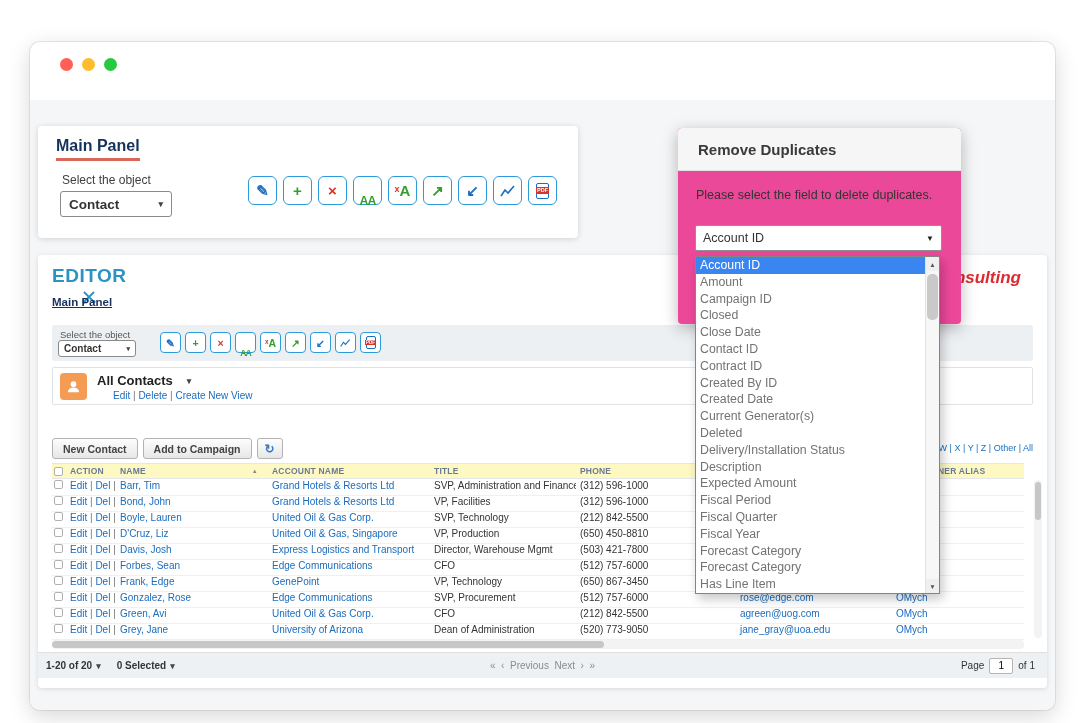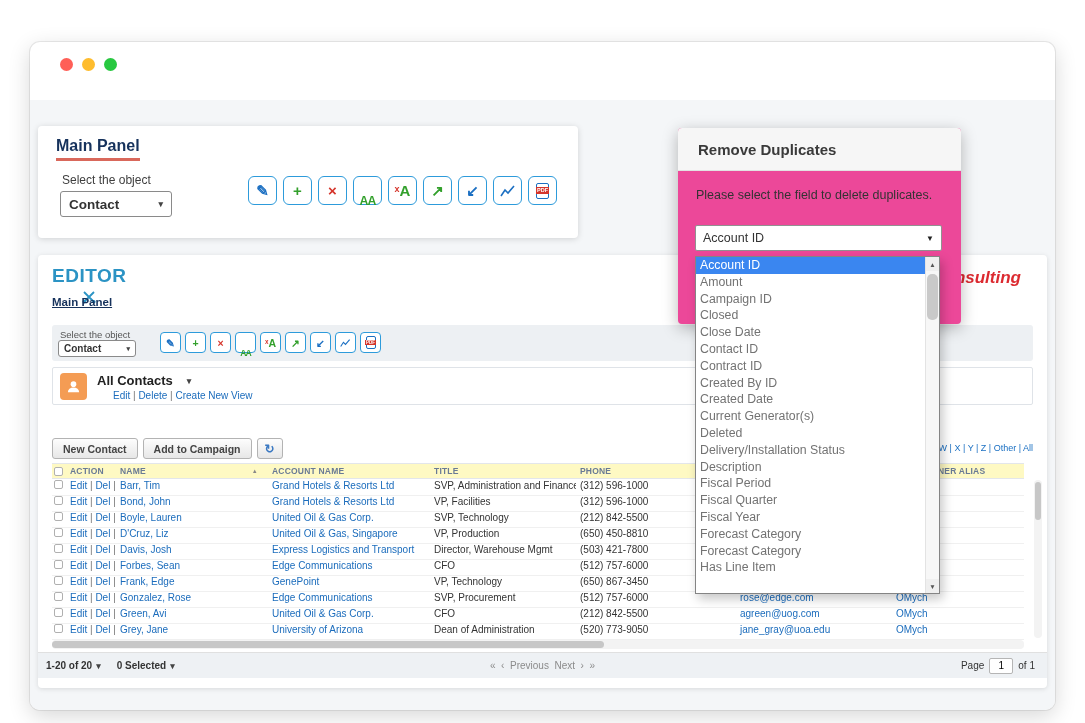--- a/index.html
+++ b/index.html
@@ -416,20 +416,21 @@
     <div class="opt">Closed</div>
     <div class="opt">Close Date</div>
     <div class="opt">Contact ID</div>
     <div class="opt">Contract ID</div>
     <div class="opt">Created By ID</div>
     <div class="opt">Created Date</div>
     <div class="opt">Current Generator(s)</div>
     <div class="opt">Deleted</div>
     <div class="opt">Delivery/Installation Status</div>
     <div class="opt">Description</div>
+    <div class="opt">Expected Amount</div>
     <div class="opt">Fiscal Period</div>
     <div class="opt">Fiscal Quarter</div>
     <div class="opt">Fiscal Year</div>
     <div class="opt">Forecast Category</div>
     <div class="opt">Forecast Category</div>
     <div class="opt">Has Line Item</div>
     <div class="lb-scroll">
       <div class="lb-arrow up">▲</div>
       <div class="lb-thumb"></div>
       <div class="lb-arrow down">▼</div>

